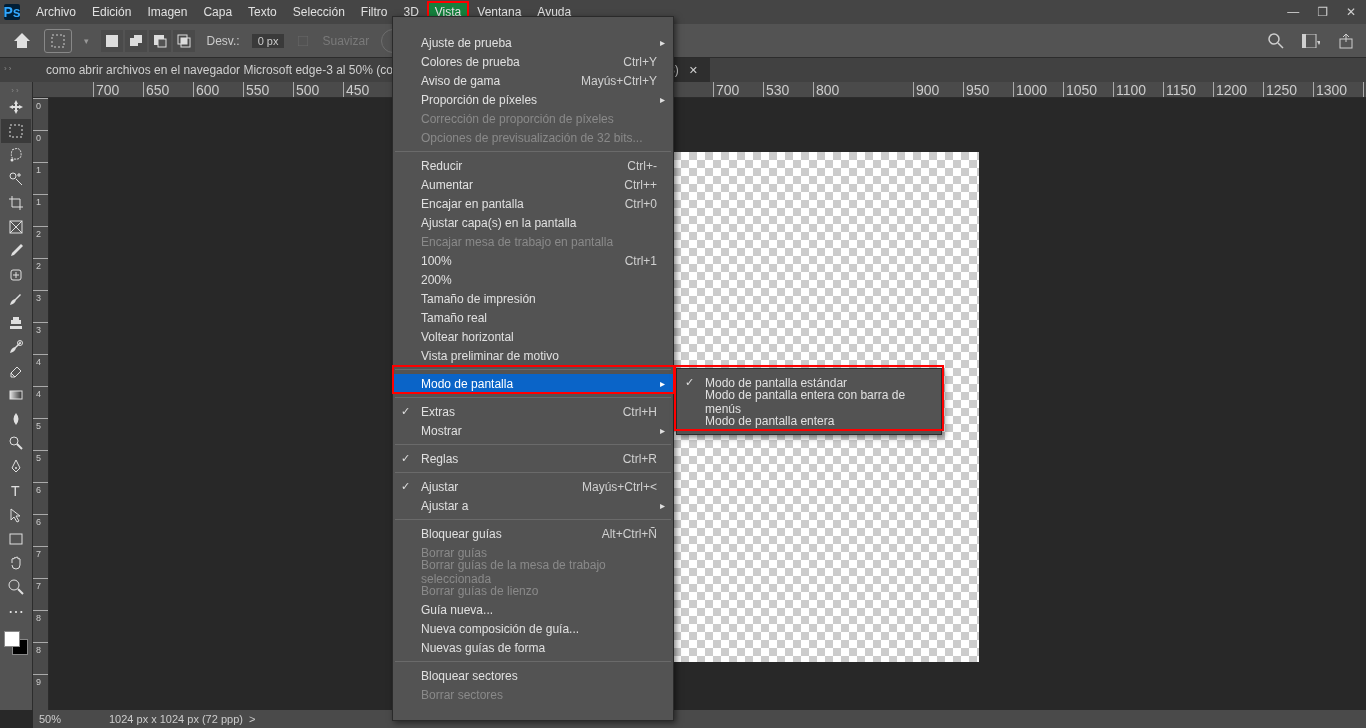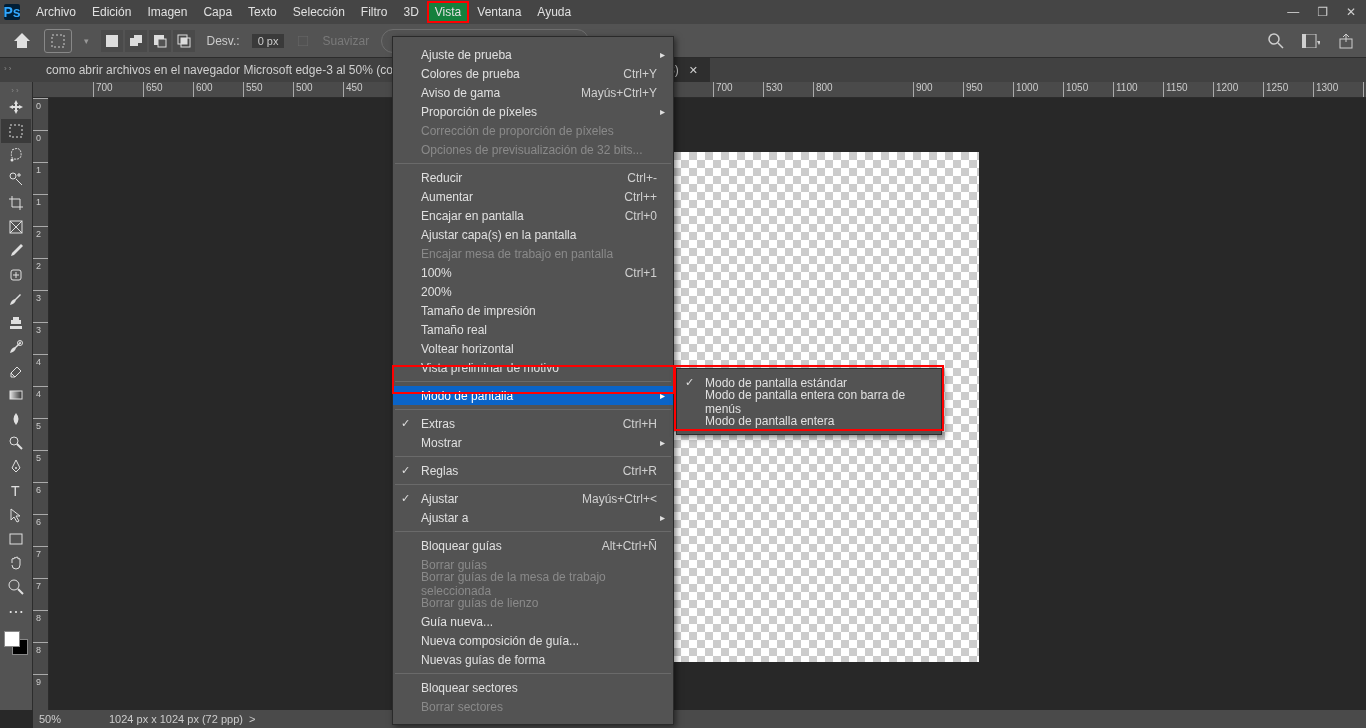--- a/index.html
+++ b/index.html
@@ -28,21 +28,21 @@
 
 .tab-bar { height: 24px; background: #414141; display: flex; align-items: center; padding-left: 34px; gap: 0; position: relative; }
 .tab { padding: 0 12px; height:24px; display:flex; align-items:center; font-size: 12px; color: #cfcfcf; }
 .tab .close { margin-left: 10px; font-size: 11px; color:#cfcfcf; cursor:pointer; }
 .tab.active { background: #2e2e2e; }
 .tab-bar-handle { position:absolute; left:4px; top:6px; color:#888; letter-spacing:2px; font-size:8px; }
 
 
 .ruler-h { position:absolute; left:33px; right:0; top:82px; height:16px; background:#4a4a4a; border-bottom:1px solid #2c2c2c; overflow:hidden; }
 .ruler-h .tickset { position:absolute; top:0; height:16px; width:50px; border-left:1px solid #aaa; }
-.ruler-h .tickset span { position:absolute; left:2px; top:0; font-size:10px; color:#ccc; }
+.ruler-h .tickset span { position:absolute; left:2px; top:0; font-size:14px; color:#ccc; }
 .ruler-v { position:absolute; left:33px; top:98px; bottom:18px; width:16px; background:#4a4a4a; border-right:1px solid #2c2c2c; overflow:hidden; }
 .ruler-v .tickset { position:absolute; left:0; width:16px; height:50px; border-top:1px solid #aaa; }
 .ruler-v .tickset span { position:absolute; top:2px; left:3px; font-size:9px; color:#ccc; writing-mode:horizontal-tb; }
 
 
 .toolbox { position:absolute; left:0; top:82px; bottom:18px; width:33px; background:#535353; display:flex; flex-direction:column; align-items:center; padding-top:4px; border-right:1px solid #2c2c2c; }
 .tool { width:30px; height:24px; display:flex; align-items:center; justify-content:center; color:#e0e0e0; font-size:14px; position:relative; cursor:pointer; }
 .tool.sel { background:#3a3a3a; }
 .fgbg { width:28px; height:28px; position:relative; margin-top:6px; }
 .fgbg .bg { position:absolute; right:2px; bottom:2px; width:16px; height:16px; background:#000; border:1px solid #888; }
@@ -55,21 +55,21 @@
   background-image: linear-gradient(45deg,#ccc 25%,transparent 25%),linear-gradient(-45deg,#ccc 25%,transparent 25%),linear-gradient(45deg,transparent 75%,#ccc 75%),linear-gradient(-45deg,transparent 75%,#ccc 75%);
   background-size: 16px 16px; background-position: 0 0,0 8px,8px -8px,-8px 0; background-color:#fff;
 }
 
 
 .statusbar { position:absolute; left:33px; right:0; bottom:0; height:18px; background:#4a4a4a; display:flex; align-items:center; color:#ccc; font-size:11px; padding-left:6px; }
 .statusbar .zoom { width:70px; }
 .statusbar .triangle { margin-left:6px; }
 
 
-.dropdown { position:absolute; left:392px; top:36px; width:282px; background:#535353; border:1px solid #2a2a2a; box-shadow:2px 2px 6px rgba(0,0,0,.5); padding: 8px 0; z-index:50; }
+.dropdown { position:absolute; left:392px; top:16px; width:282px; background:#535353; border:1px solid #2a2a2a; box-shadow:2px 2px 6px rgba(0,0,0,.5); padding: 16px 0; z-index:50; }
 .dditem { display:flex; align-items:center; height:19px; padding:0 16px 0 28px; font-size: 12px; color:#e0e0e0; position:relative; cursor:pointer; }
 .dditem.disabled { color:#8a8a8a; cursor:default; }
 .dditem .short { margin-left:auto; color:#d0d0d0; }
 .dditem.check::before { content:'✓'; position:absolute; left:8px; font-size:11px; }
 .dditem.sub::after { content:'▸'; position:absolute; right:8px; font-size:10px; }
 .dditem.hover { background:#0a64c8; color:#fff; }
 .ddsep { height:1px; background:#6a6a6a; margin:4px 2px; }
 
 .hl-box1 { position:absolute; left:392px; top:365px; width:283px; height:29px; border:2px solid #ff0000; pointer-events:none; z-index:60; }
 .hl-box2 { position:absolute; left:674px; top:365px; width:270px; height:66px; border:2px solid #ff0000; pointer-events:none; z-index:60; }

